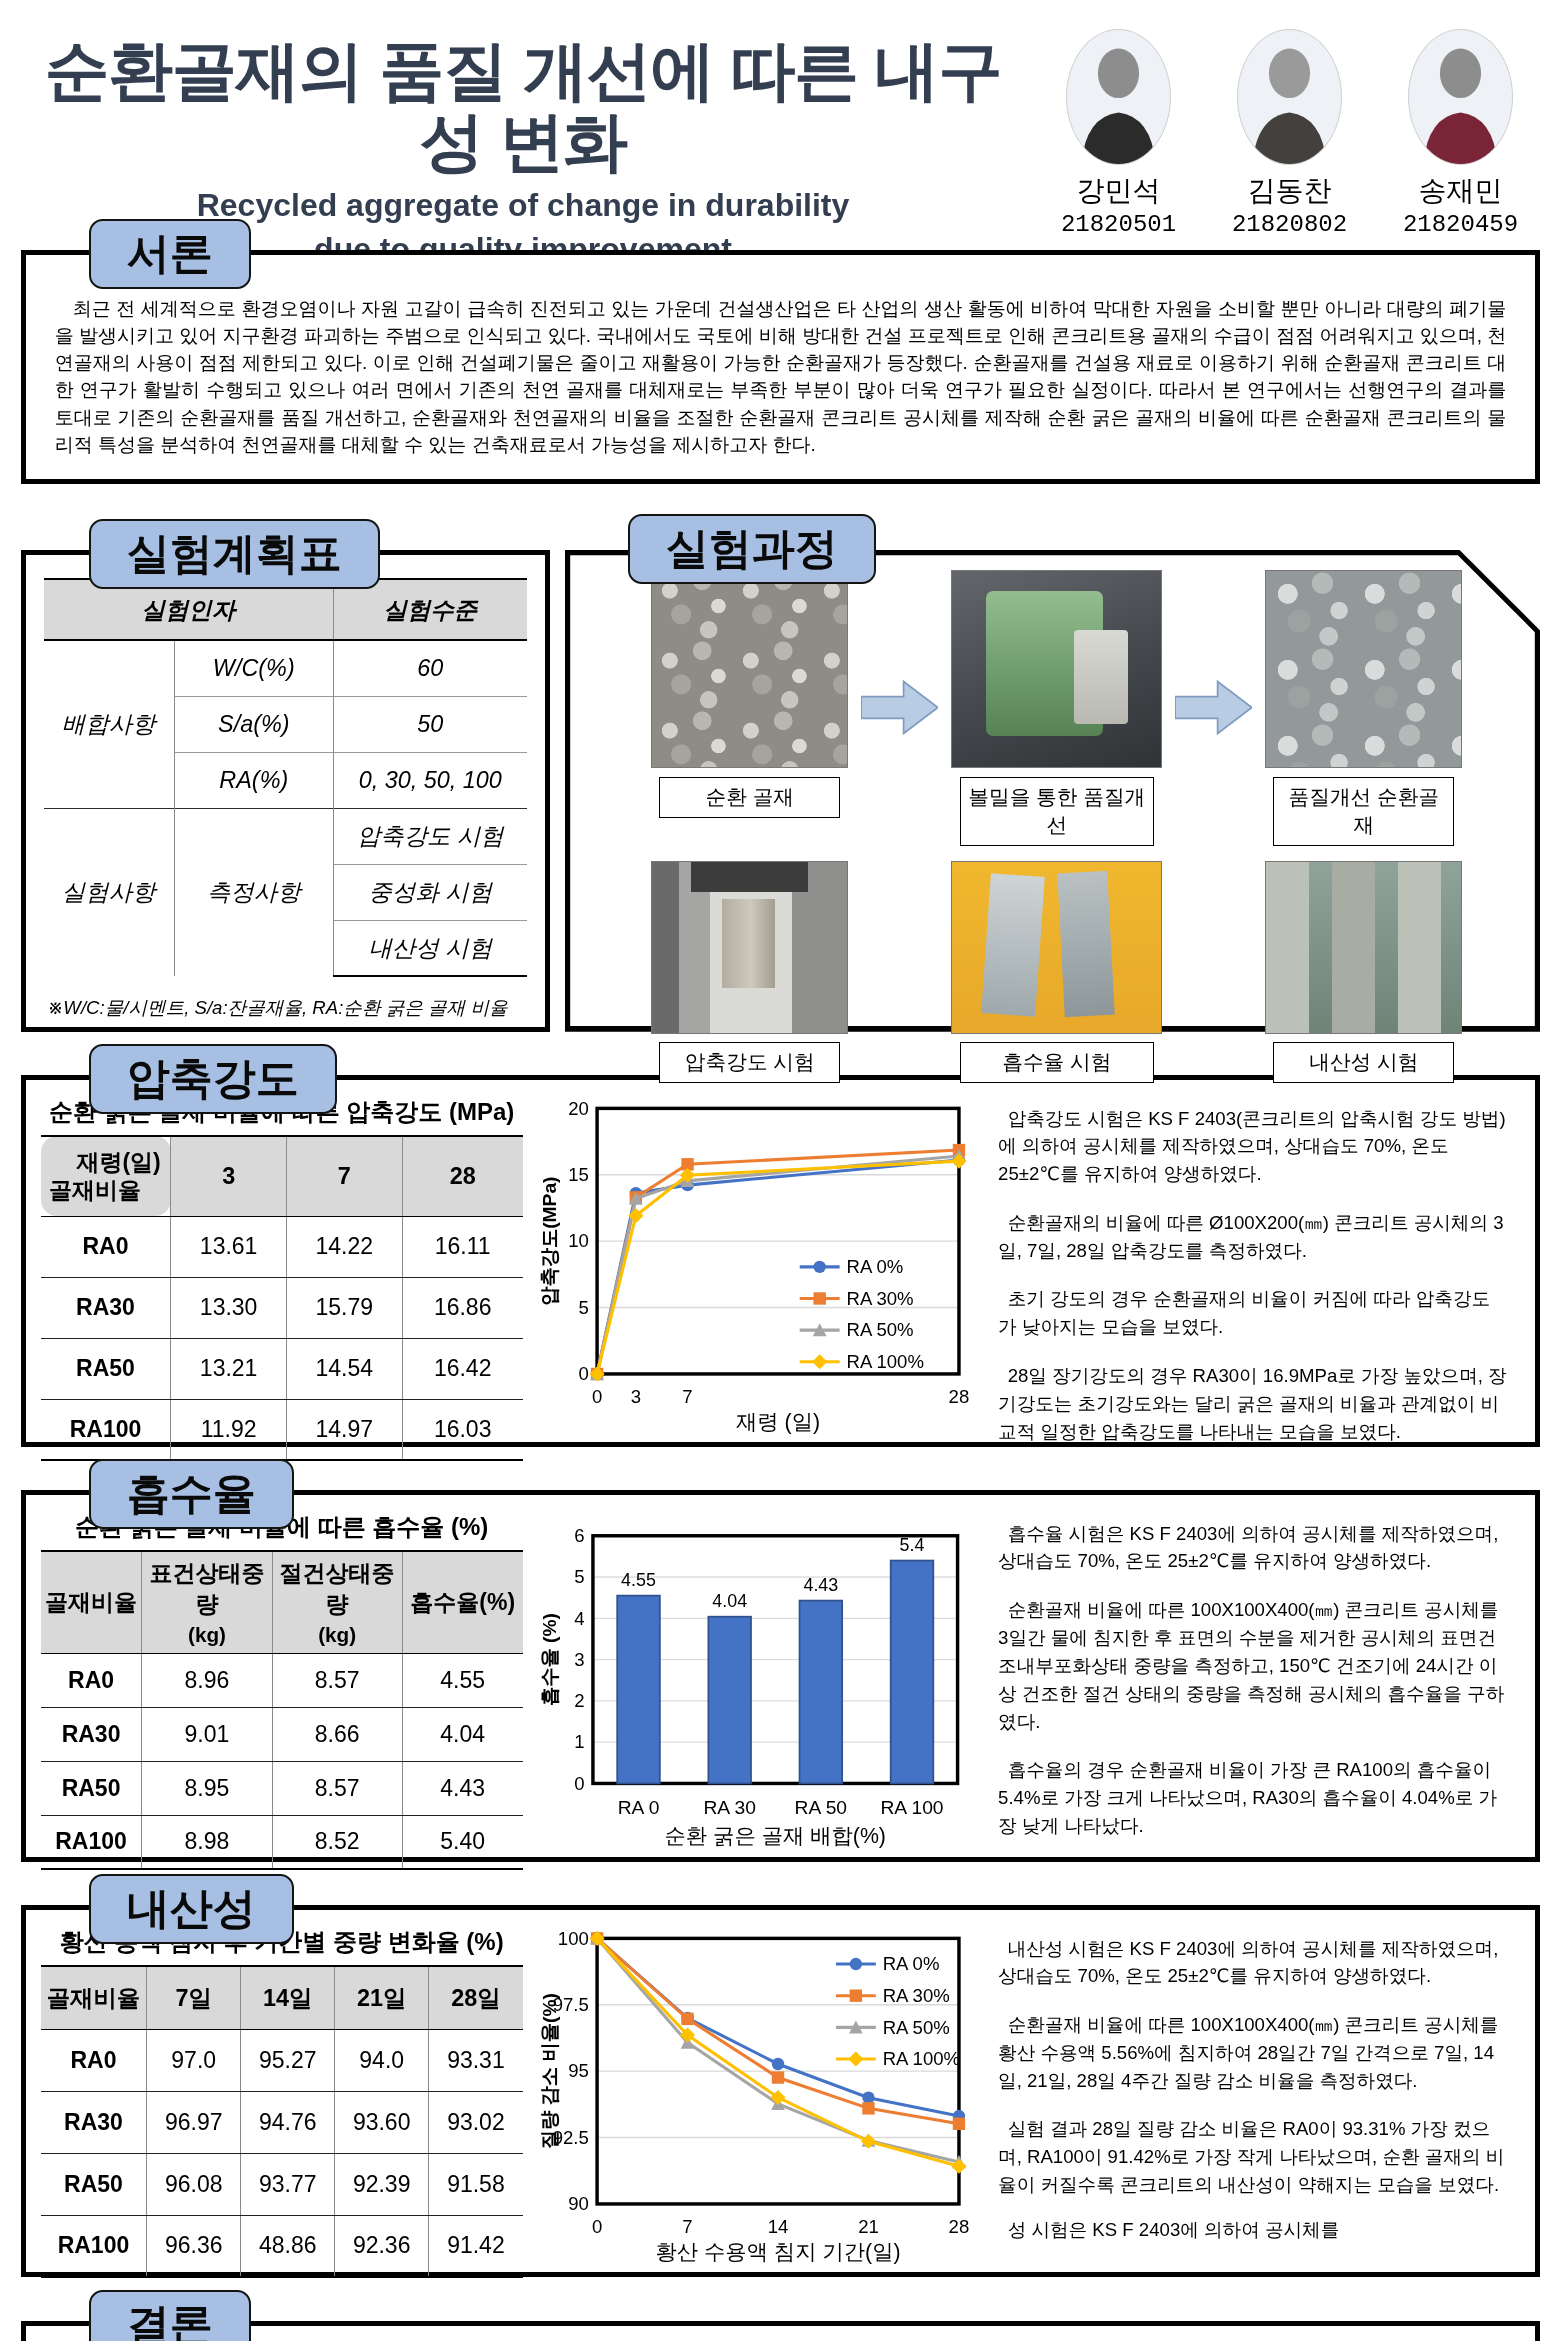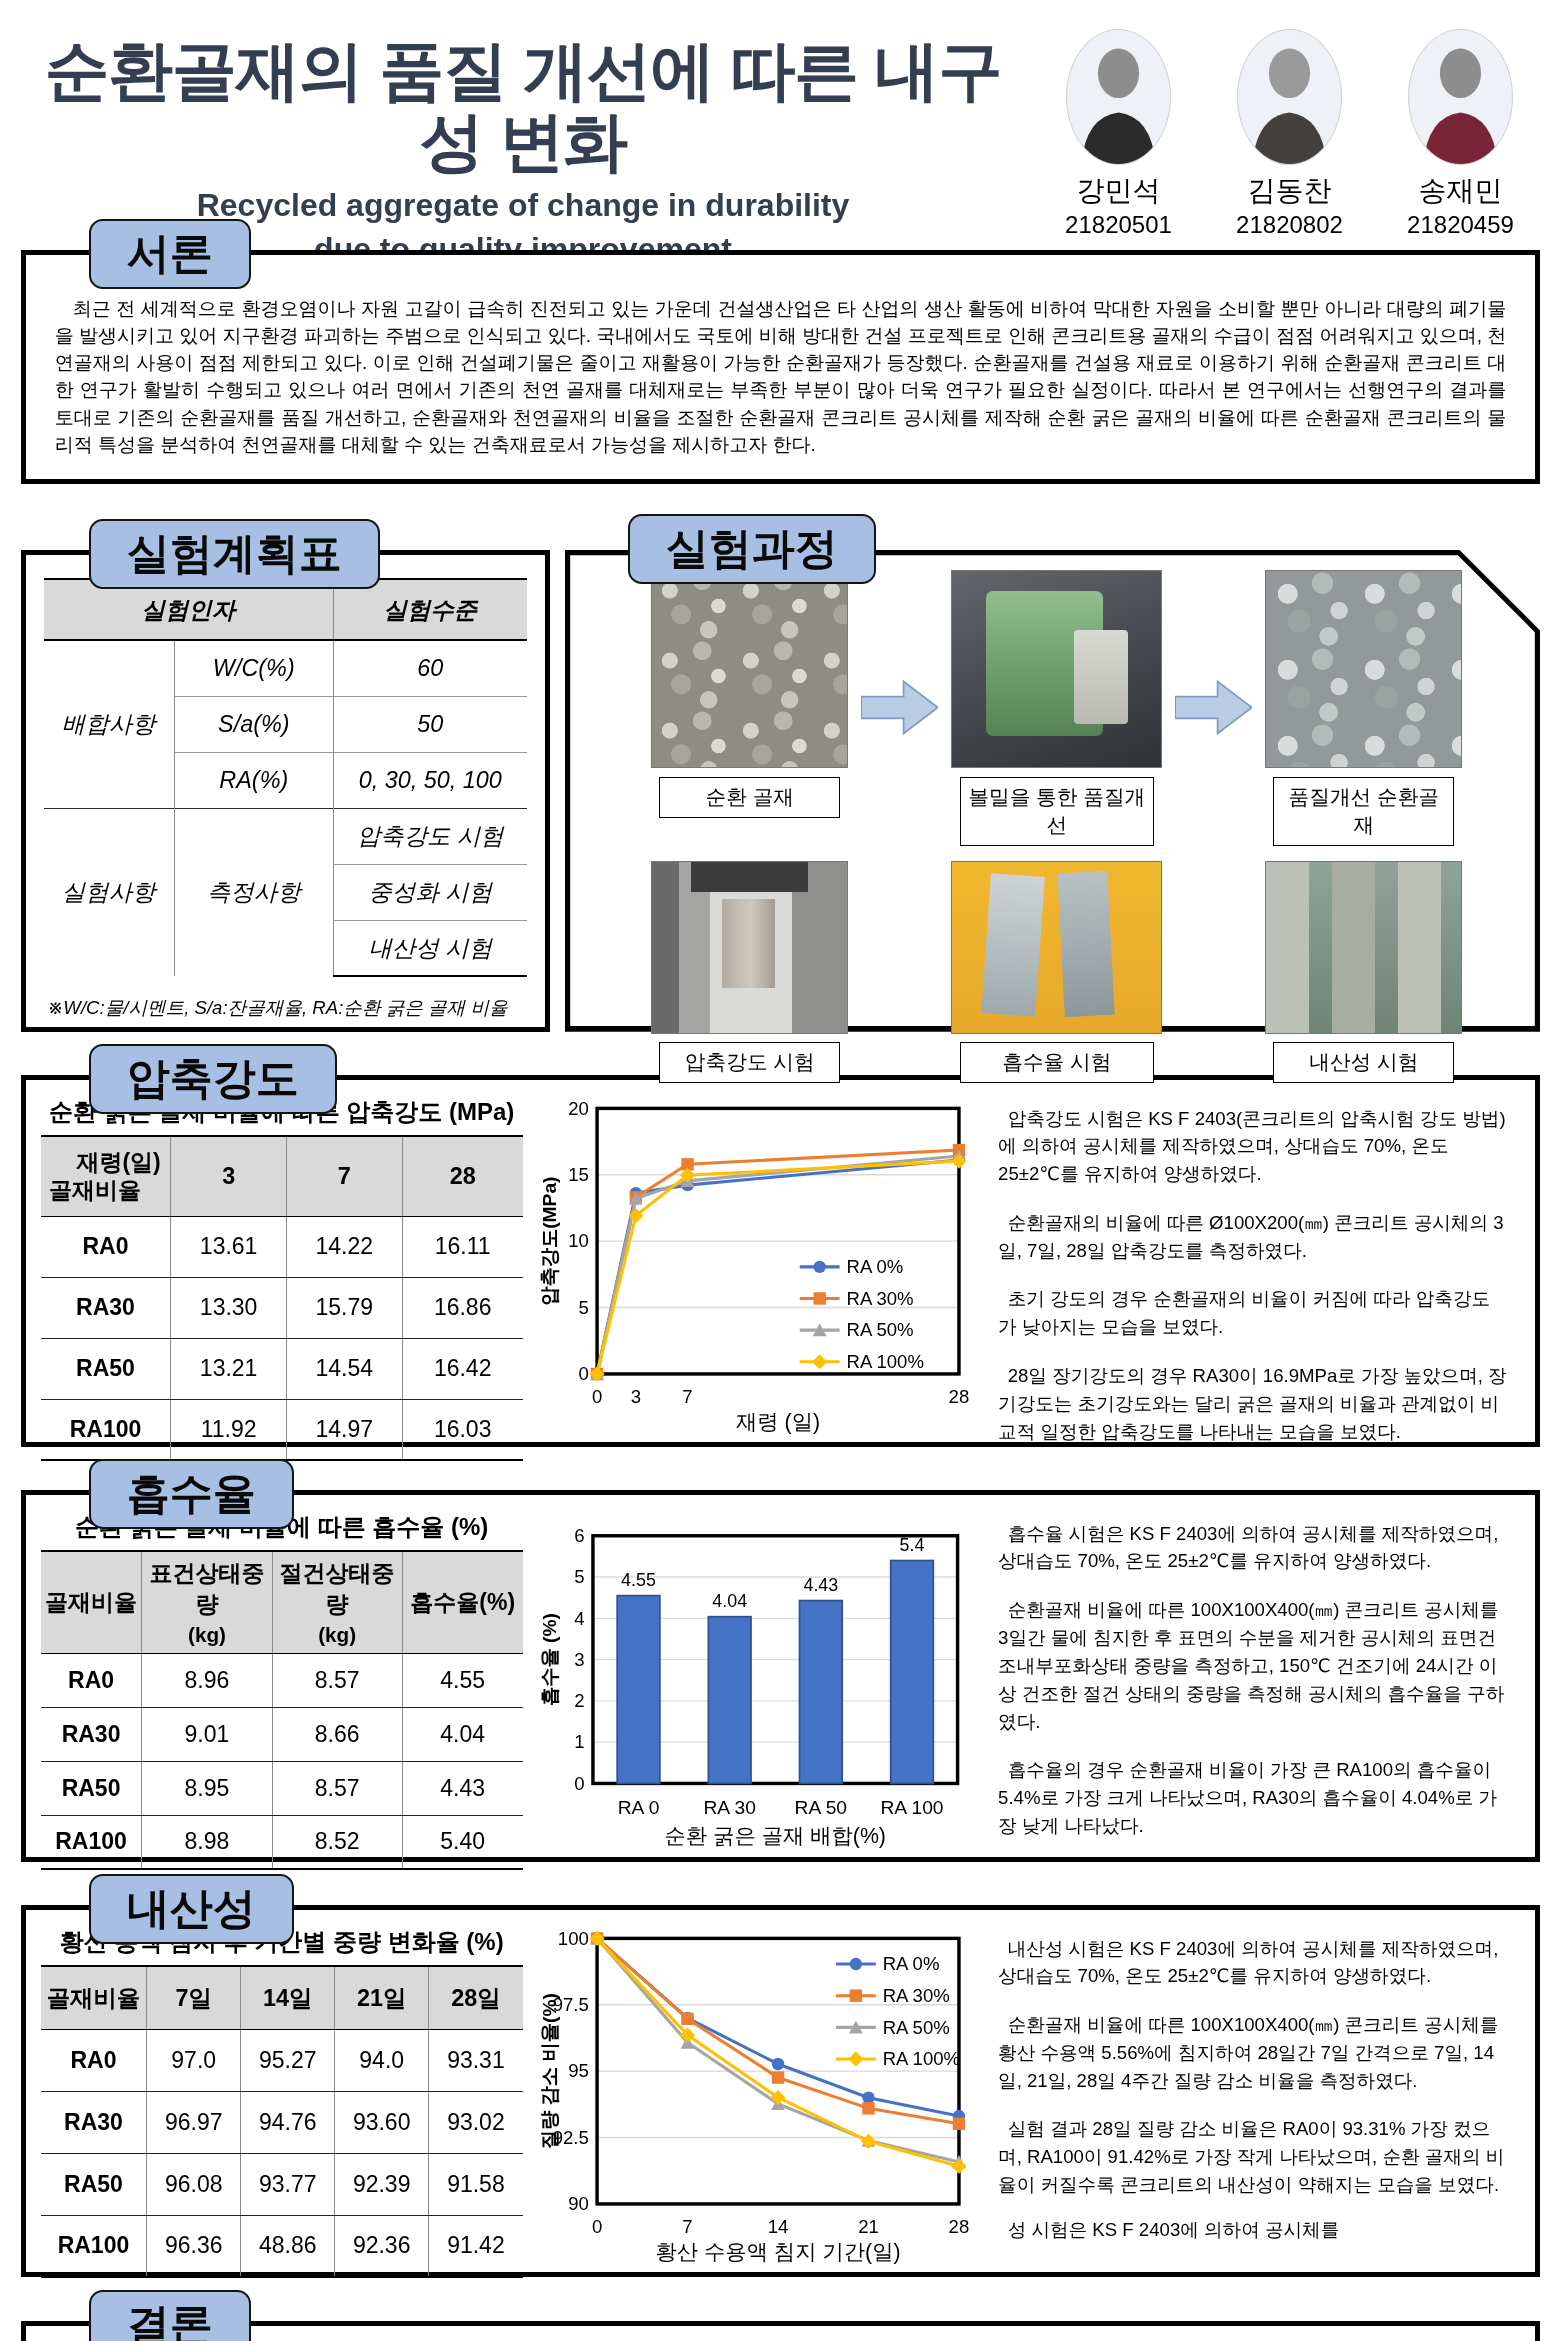--- a/index.html
+++ b/index.html
@@ -10,21 +10,21 @@
   
   .top-header { display:flex; align-items:flex-start; padding:18px 27.5px 0 41px; height:207px; }
   .title-block { width:964px; text-align:center; padding-top:16.5px; }
   .page-title { font-size:65px; font-weight:800; color:#333f50; letter-spacing:-1.4px; line-height:1.1; }
   .page-subtitle { font-size:32px; font-weight:700; color:#333f50; line-height:1.35; margin-top:6.9px; }
   .authors { flex:1; display:flex; justify-content:flex-end; gap:25px; padding-top:11px; }
   .author { width:146px; text-align:center; }
   .avatar { width:105px; height:136px; margin:0 auto; border-radius:50%; overflow:hidden; background:#eef1f5; border:0.7px solid #cfcfcf; position:relative; }
   .avatar svg { width:100%; height:100%; display:block; }
   .author-name { font-size:28px; font-weight:500; margin-top:6.9px; }
-  .author-id { font-size:24px; margin-top:1.4px; }
+  .author-id { font-size:24px; margin-top:1.4px;font-family:Liberation Mono, monospace; }
 
   
   .panel { position:relative; border:5.5px solid #000; margin:0 20.7px; background:#fff; }
   .badge { position:absolute; top:-36px; left:63px; z-index:3; background:#a6bfe2; border:2.1px solid #141414;
            border-radius:13.8px; padding:8.3px 36px; font-size:43px; font-weight:800; color:#0a0a0a; line-height:1.15; }
   .badge.small-left { left:63px; }
 
   
   .panel-intro { margin-top:43px; min-height:157px; }
   .intro-body { padding:40px 29px 20.7px 29px; font-size:19px; line-height:1.43; text-align:justify; text-indent:18px; }
@@ -107,21 +107,21 @@
   .dtable th { background:#d9d9d9; font-weight:700; font-size:23.4px; border-top:2.1px solid #000; border-bottom:1.7px solid #000; vertical-align:middle; }
   .dtable td { font-size:23px; text-align:center; vertical-align:middle; border-bottom:1px solid #222; }
   .dtable tr:last-child td { border-bottom:2.4px solid #000; }
   .dtable .vline { border-left:1px solid #8a8a8a; }
   .dtable .rowlab { font-weight:700; }
   .comp-table th { height:80px; } .comp-table td { height:61px; }
   .abs-table th { height:102px; font-size:23px; } .abs-table td { height:54px; }
   .acid-table th { height:63px; } .acid-table td { height:62px; }
   .kg { display:block; font-size:20.7px; margin-top:2.8px; }
   .diag { position:relative; background:
-      linear-gradient(to bottom right, rgba(0,0,0,0) calc(50% - 1px), #444 calc(50% - 1px), #444 calc(50% + 1px), rgba(0,0,0,0) calc(50% + 1px)), #d9d9d9; }
+      linear-gradient(to bottom right, rgba(0,0,0,0) calc(50% - 1px), #444 calc(50% - 1px), #444 calc(50% + 1px), rgba(0,0,0,0) calc(50% + 1px)), #d9d9d9; border-radius: 16px; }
   .diag .dt { position:absolute; top:9.6px; right:9.6px; font-size:23px; font-weight:700; }
   .diag .db { position:absolute; bottom:9.6px; left:8.3px; font-size:23px; font-weight:700; }
 
   
   .panel-concl { margin-top:44px; min-height:143px; }
   .concl-body { padding:32px 27.5px 18px 30px; }
 
   svg text { font-family:"Liberation Sans","DejaVu Sans",sans-serif; }
 </style>
 </head>

